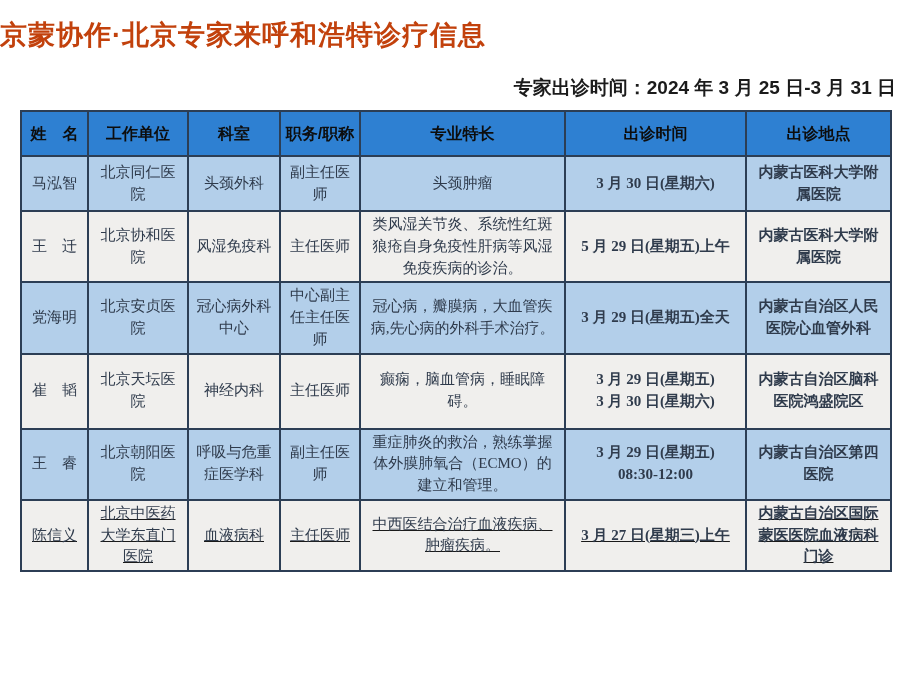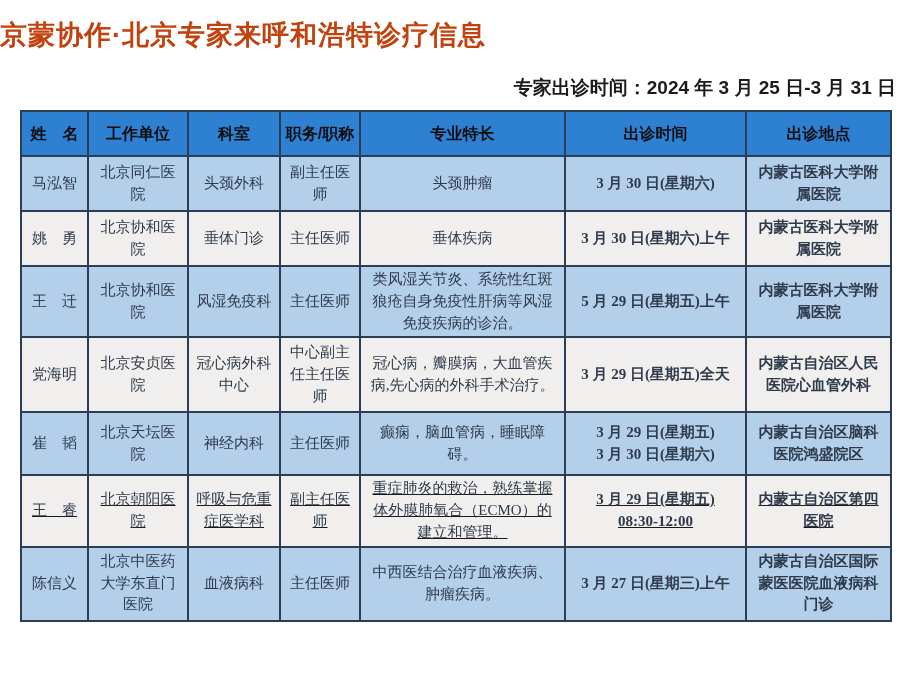--- a/index.html
+++ b/index.html
@@ -106,29 +106,20 @@
         <tr>
           <td class="col-name">马泓智</td>
           <td class="col-hospital">北京同仁医院</td>
           <td class="col-department">头颈外科</td>
           <td class="col-title">副主任医师</td>
           <td class="col-specialty">头颈肿瘤</td>
           <td class="col-time">3 月 30 日(星期六)</td>
           <td class="col-location">内蒙古医科大学附属医院</td>
         </tr>
         <tr>
-          <td class="col-name">姚　勇</td>
-          <td class="col-hospital">北京协和医院</td>
-          <td class="col-department">垂体门诊</td>
-          <td class="col-title">主任医师</td>
-          <td class="col-specialty">垂体疾病</td>
-          <td class="col-time">3 月 30 日(星期六)上午</td>
-          <td class="col-location">内蒙古医科大学附属医院</td>
-        </tr>
-        <tr>
           <td class="col-name">王　迁</td>
           <td class="col-hospital">北京协和医院</td>
           <td class="col-department">风湿免疫科</td>
           <td class="col-title">主任医师</td>
           <td class="col-specialty left">类风湿关节炎、系统性红斑狼疮自身免疫性肝病等风湿免疫疾病的诊治。</td>
           <td class="col-time">5 月 29 日(星期五)上午</td>
           <td class="col-location">内蒙古医科大学附属医院</td>
         </tr>
         <tr>
           <td class="col-name">党海明</td>

